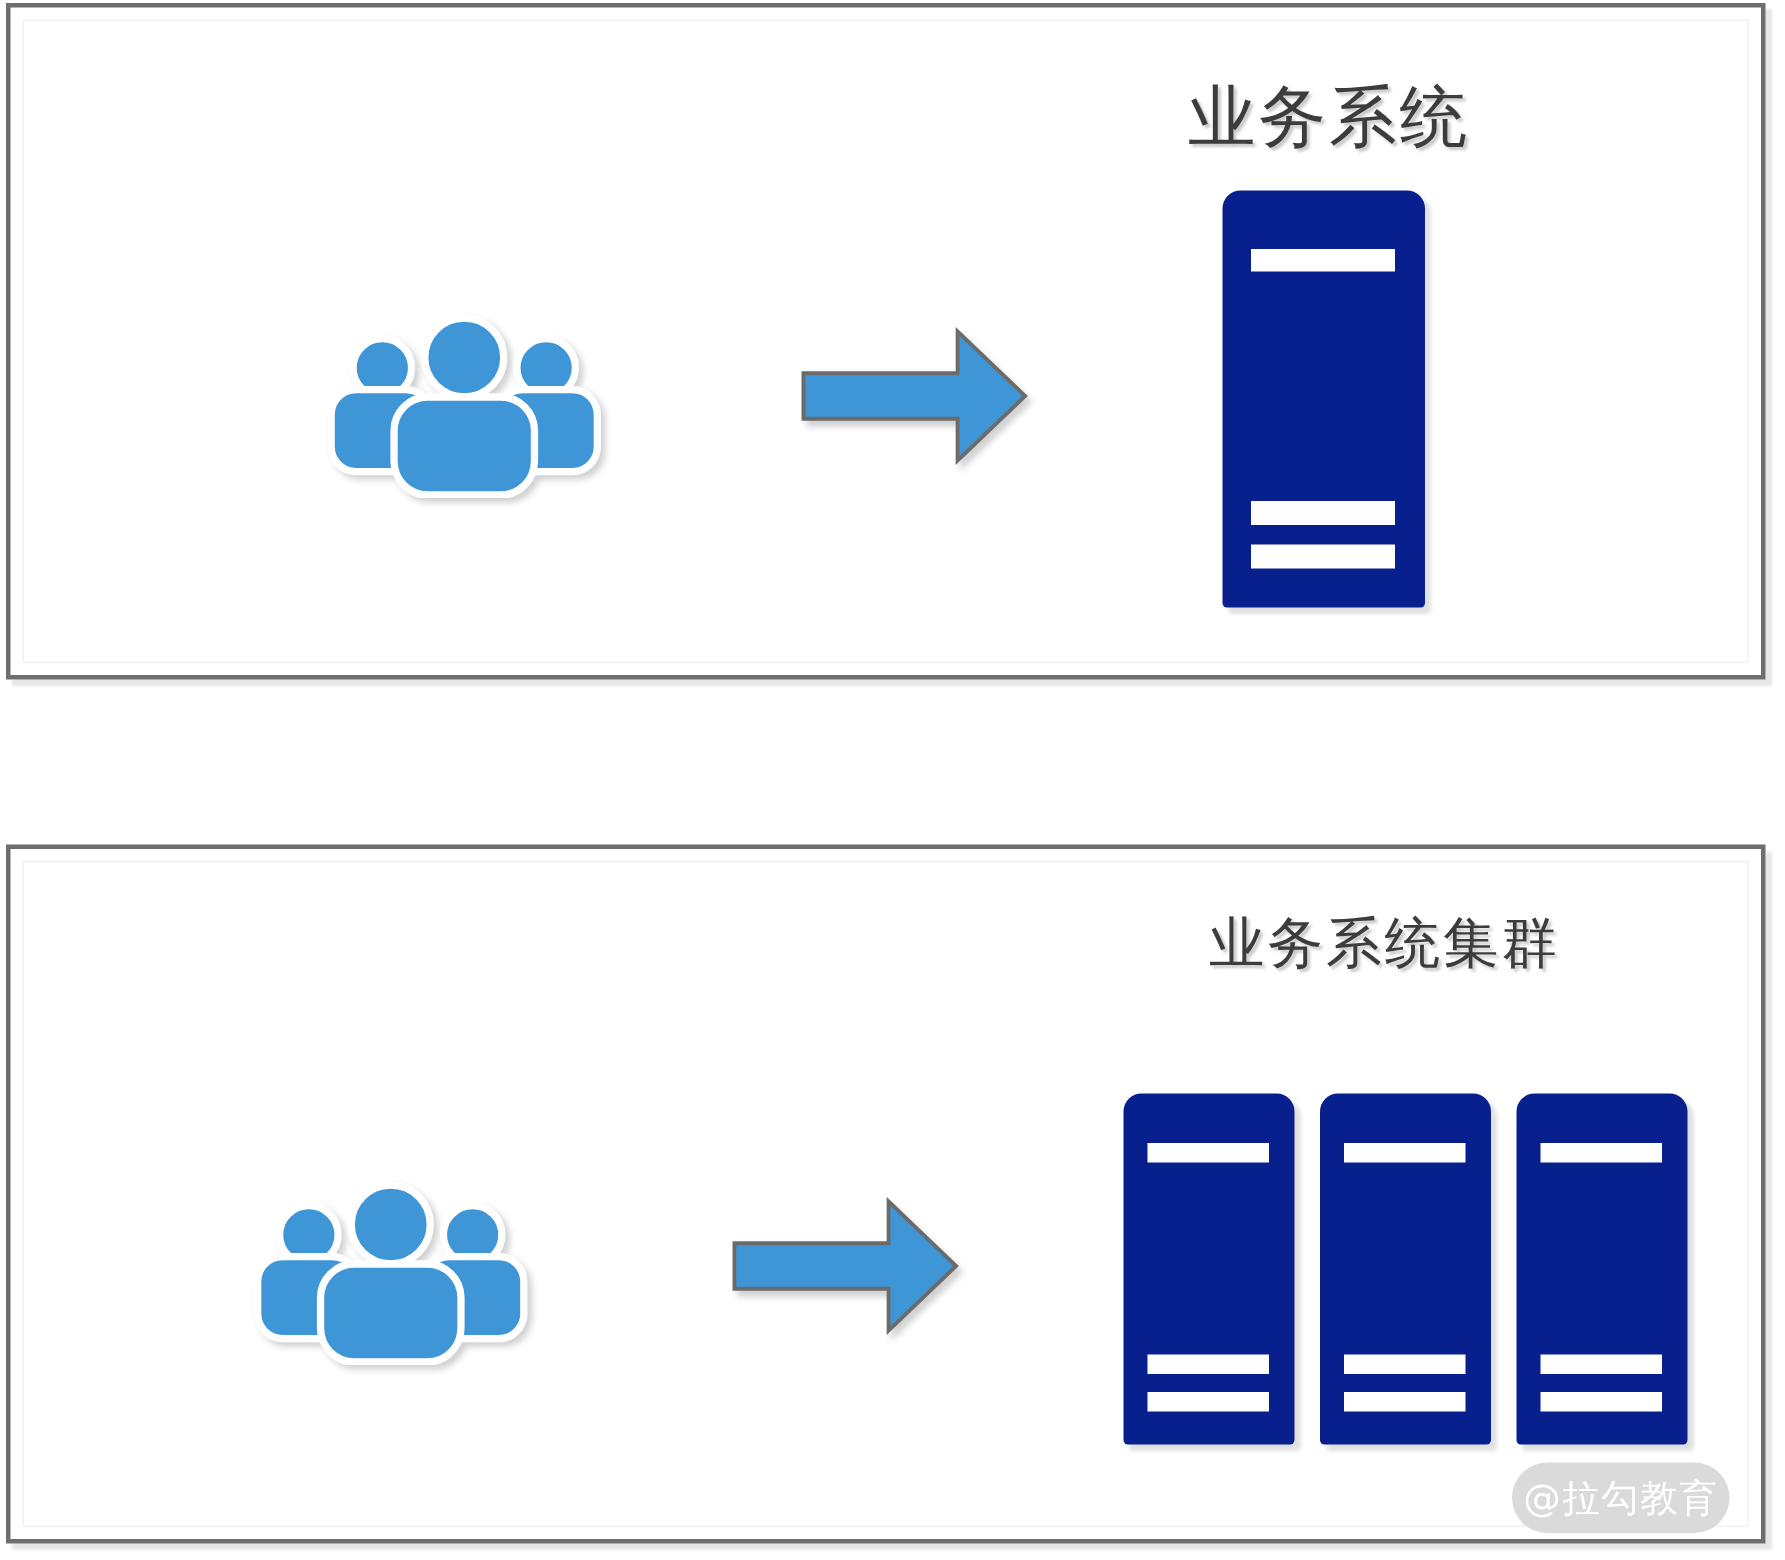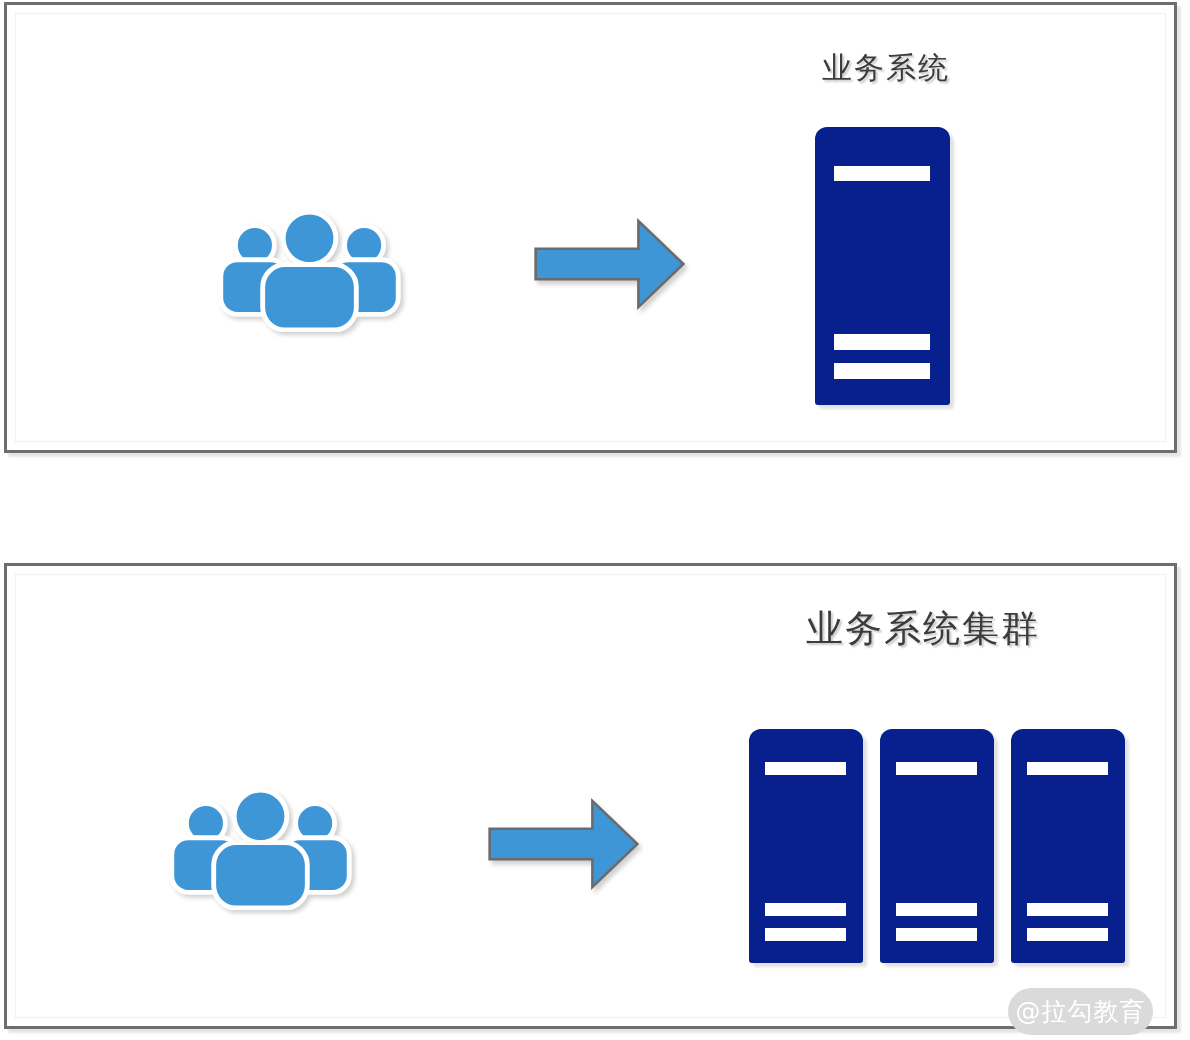--- a/index.html
+++ b/index.html
@@ -23,21 +23,21 @@
                inset 0 0 0 8px #ffffff,
                inset 0 0 0 9px #f1f1f1;
   }
   .panel-1{left:4px;top:2px;width:1173px;height:451px;}
   .panel-2{left:4px;top:563px;width:1173px;height:466px;}
 
   .panel-title{
     position:absolute;
     width:400px;
     text-align:center;
-    font-size:30px;
+    font-size:45px;
     font-weight:500;
     letter-spacing:2px;
     color:var(--title_color);
     text-shadow:2px 2px 2px rgba(0,0,0,0.22);
     white-space:nowrap;
   }
   .panel-1 .panel-title{left:679px;top:43px;}
   .panel-2 .panel-title{left:716px;top:38px;font-size:37px;}
 
   .users-icon{position:absolute;filter:drop-shadow(3px 3px 2px rgba(0,0,0,0.18));}
@@ -81,21 +81,20 @@
     left:1008px;top:975px;
     width:145px;height:47px;
     border-radius:24px;
     background:var(--watermark_bg);
     color:var(--watermark_text);
     font-size:25px;
     line-height:47px;
     text-align:center;
     letter-spacing:1px;
     z-index:10;
-    margin-top:13px;
   }
 
   svg .person-fill{fill:var(--blue);stroke:#ffffff;stroke-width:5;}
   svg .arrow-fill{fill:var(--blue);stroke:var(--arrow_stroke);stroke-width:2.6;stroke-linejoin:miter;}
 </style>
 </head>
 <body>
 
 <section class="panel panel-1">
   <div class="panel-title">业务系统</div>

